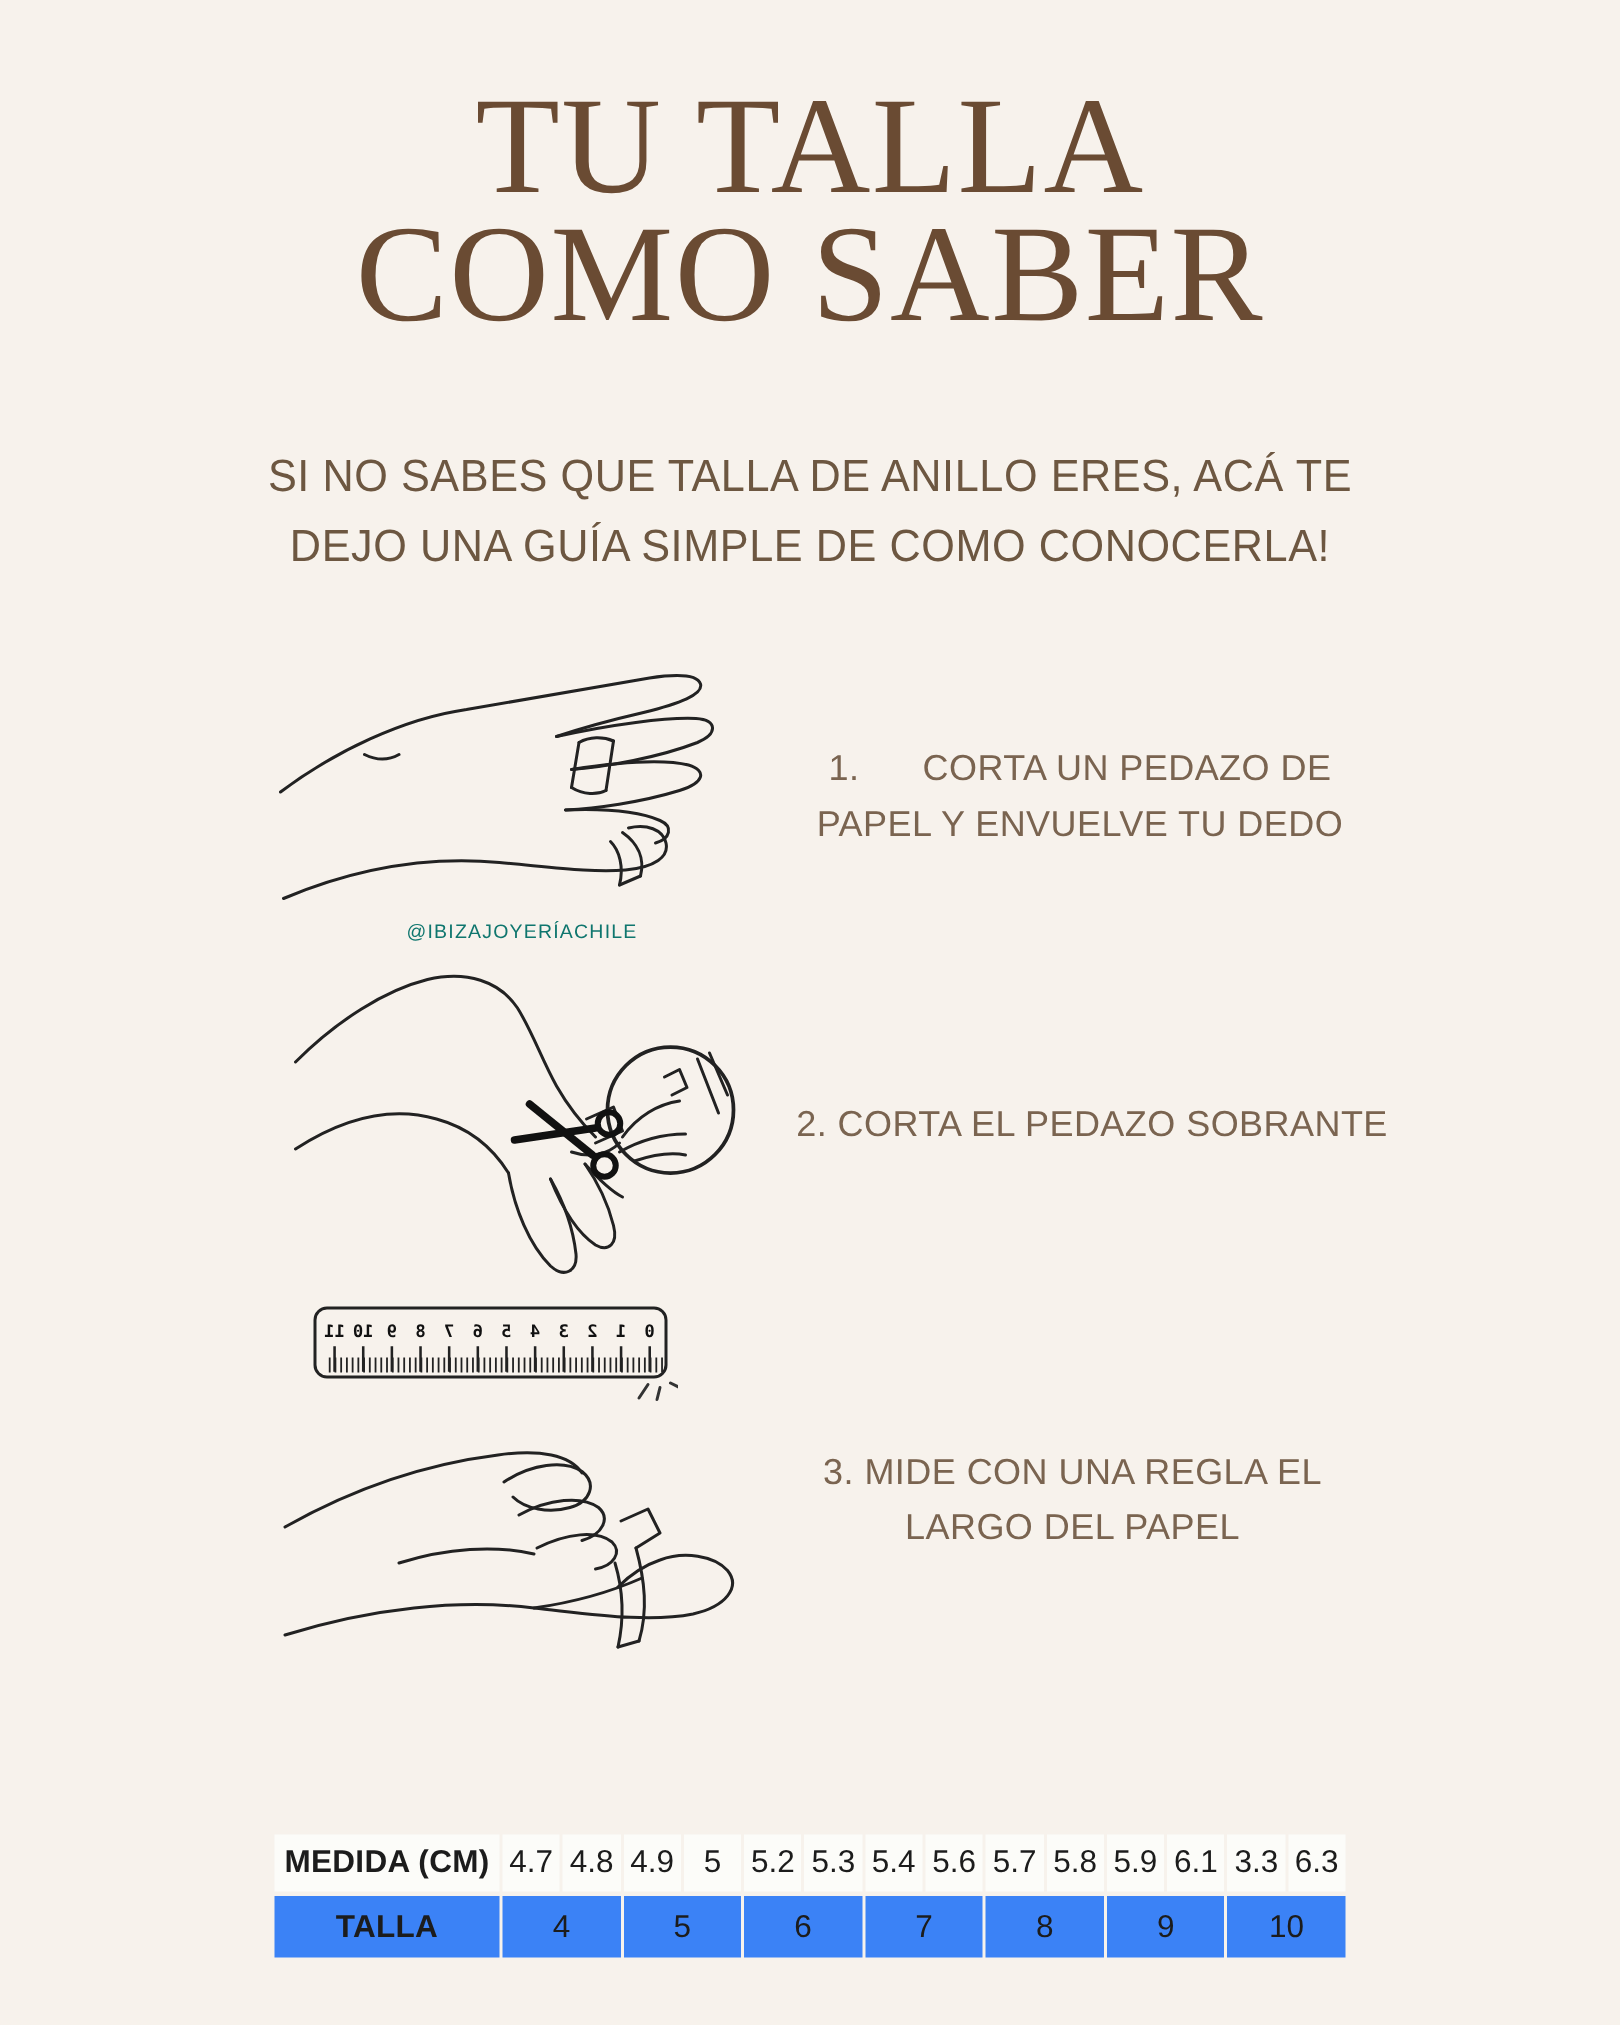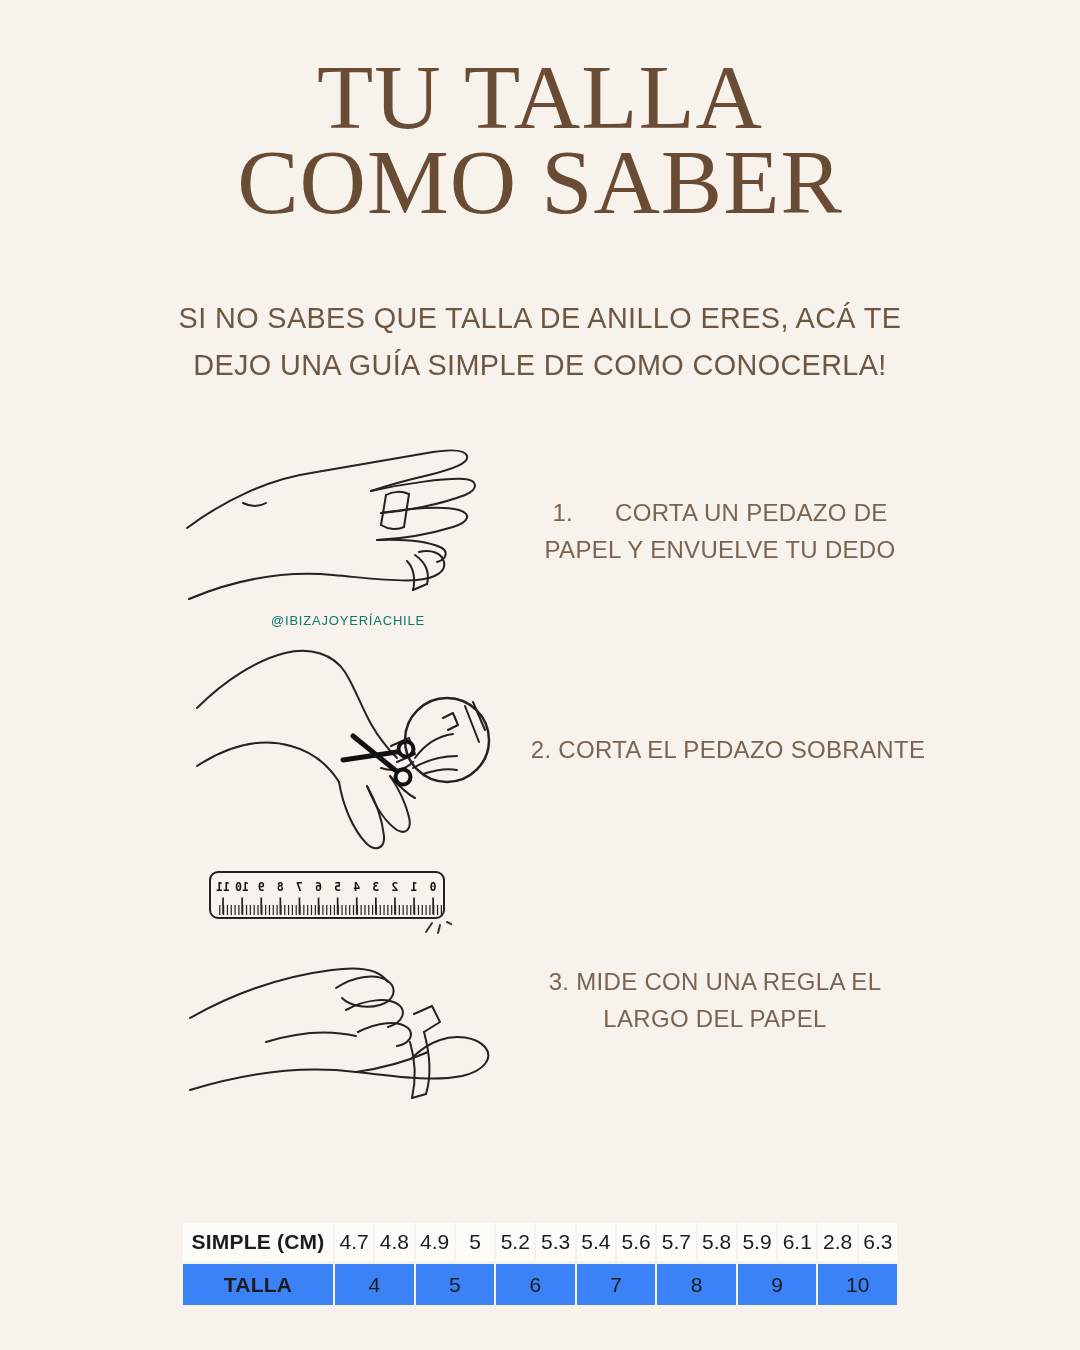--- a/index.html
+++ b/index.html
@@ -182,34 +182,34 @@
     </svg>
   </div>
 
   <div class="step step3">
     <div>3. MIDE CON UNA REGLA EL</div>
     <div>LARGO DEL PAPEL</div>
   </div>
 
 
   <div class="size-table">
-    <div class="cell label">SIMPLE (CM)</div>
+    <div class="cell label">MEDIDA (CM)</div>
     <div class="cell">4.7</div>
     <div class="cell">4.8</div>
     <div class="cell">4.9</div>
     <div class="cell">5</div>
     <div class="cell">5.2</div>
     <div class="cell">5.3</div>
     <div class="cell">5.4</div>
     <div class="cell">5.6</div>
     <div class="cell">5.7</div>
     <div class="cell">5.8</div>
     <div class="cell">5.9</div>
     <div class="cell">6.1</div>
-    <div class="cell">2.8</div>
+    <div class="cell">3.3</div>
     <div class="cell">6.3</div>
 
     <div class="cell label dark">TALLA</div>
     <div class="cell dark span2">4</div>
     <div class="cell dark span2">5</div>
     <div class="cell dark span2">6</div>
     <div class="cell dark span2">7</div>
     <div class="cell dark span2">8</div>
     <div class="cell dark span2">9</div>
     <div class="cell dark span2">10</div>

